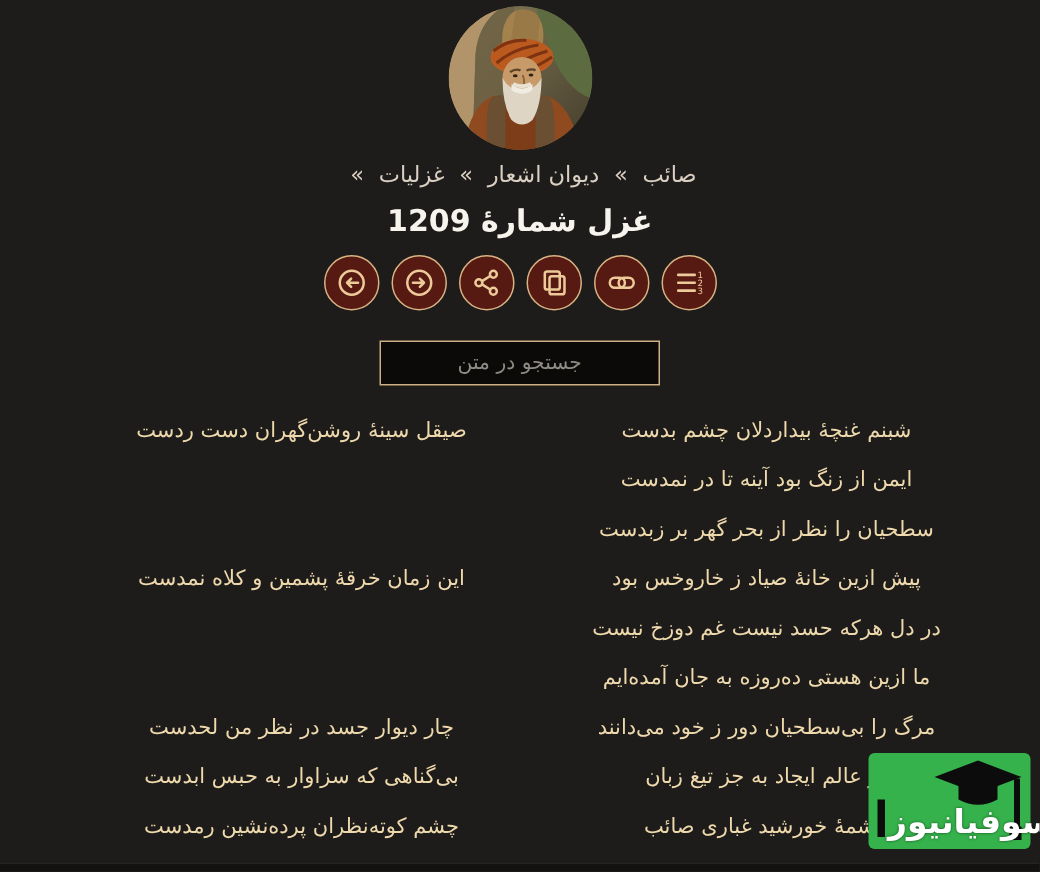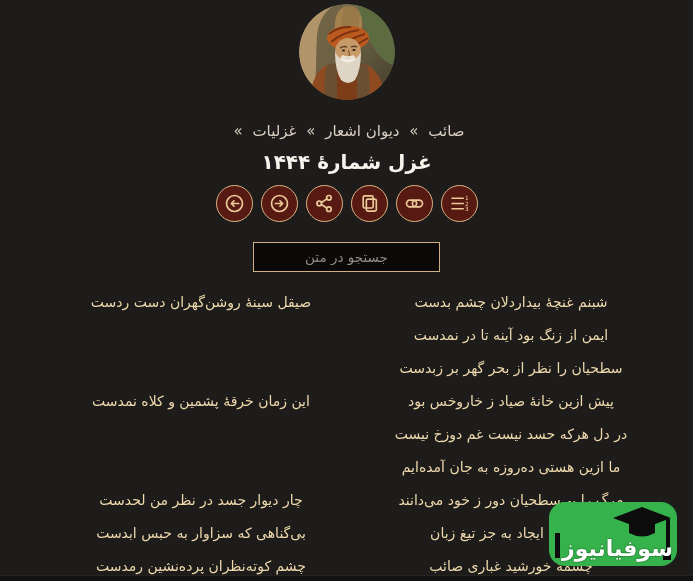--- a/index.html
+++ b/index.html
@@ -3,21 +3,21 @@
 <meta charset="utf-8">
 <style>
   html,body{margin:0;padding:0;}
   body{
     width:693px;height:581px;position:relative;overflow:hidden;
     background:#1e1c1a;
     font-family:"DejaVu Sans",sans-serif;
     direction:rtl;
   }
   .avatar-wrap{width:96px;height:96px;margin:4px auto 0;display:block;border-radius:50%;overflow:hidden;cursor:pointer;}
-  .breadcrumb{margin-top:21px;text-align:center;font-size:15px;line-height:20px;color:#d9cfc2;}
+  .breadcrumb{margin-top:6px;text-align:center;font-size:15px;line-height:20px;color:#d9cfc2;}
   .breadcrumb .bc-link{color:#d9cfc2;text-decoration:none;cursor:pointer;}
   .breadcrumb .sep{margin:0 5px;color:#d9cfc2;}
   .page-title{margin-top:8px;text-align:center;font-size:20px;line-height:27px;font-weight:bold;color:#f7f4ee;}
   .toolbar{direction:ltr;margin-top:9px;display:flex;justify-content:center;gap:8px;}
   .tbtn{
     width:35px;height:35px;border-radius:50%;
     background:#571a12;border:1.5px solid #d8b383;
     display:flex;align-items:center;justify-content:center;
     cursor:pointer;padding:0;box-sizing:content-box;
   }
@@ -27,22 +27,22 @@
   .search-input{
     width:181px;height:26px;background:#0b0a09;border:1px solid #cdb184;
     color:#cfcabe;text-align:center;font-size:13.5px;font-family:"DejaVu Sans",sans-serif;
     outline:none;display:inline-block;box-sizing:content-box;
   }
   .search-input::placeholder{color:#8f8c85;}
   .poem{width:620px;margin:14px 27px 0 auto;}
   .beit{display:flex;}
   .mis{width:50%;text-align:center;line-height:33px;font-size:14px;color:#eed9ad;white-space:nowrap;overflow:visible;}
   .watermark{
-    position:absolute;top:502px;right:16px;width:128px;height:64px;
-    background:#35b24b;border-radius:16px;z-index:5;
+    position:absolute;top:502px;right:6px;width:108px;height:64px;
+    background:#35b24b;border-radius:4px;z-index:5;
   }
   .wm-text{
     position:absolute;left:13px;bottom:4px;font-size:22px;line-height:26px;
     font-weight:bold;color:#ffffff;text-shadow:0 0 2px rgba(0,0,0,.55);
   }
   .wm-bar{position:absolute;left:6px;bottom:8px;width:5px;height:25px;background:#0c0c0c;}
   .wm-cap{position:absolute;top:3px;right:4px;}
   .bottom-strip{position:absolute;bottom:0;left:0;width:693px;height:5px;background:#141210;border-top:1px solid #262320;}
 </style>
 </head>
@@ -92,21 +92,21 @@
 
 <div class="breadcrumb">
   <span class="bc-link">صائب</span>
   <span class="sep">»</span>
   <span class="bc-link">دیوان اشعار</span>
   <span class="sep">»</span>
   <span class="bc-link">غزلیات</span>
   <span class="sep">»</span>
 </div>
 
-<div class="page-title">غزل شمارهٔ ۱۴۴۴</div>
+<div class="page-title">غزل شمارهٔ 1209</div>
 
 <div class="toolbar">
   <button class="tbtn">
     <svg width="21" height="21" viewBox="0 0 20 20">
       <circle cx="10" cy="10" r="7.6"></circle>
       <path d="M14,10 H7 M9.6,7.4 L7,10 L9.6,12.6"></path>
     </svg>
   </button>
   <button class="tbtn">
     <svg width="21" height="21" viewBox="0 0 20 20">

